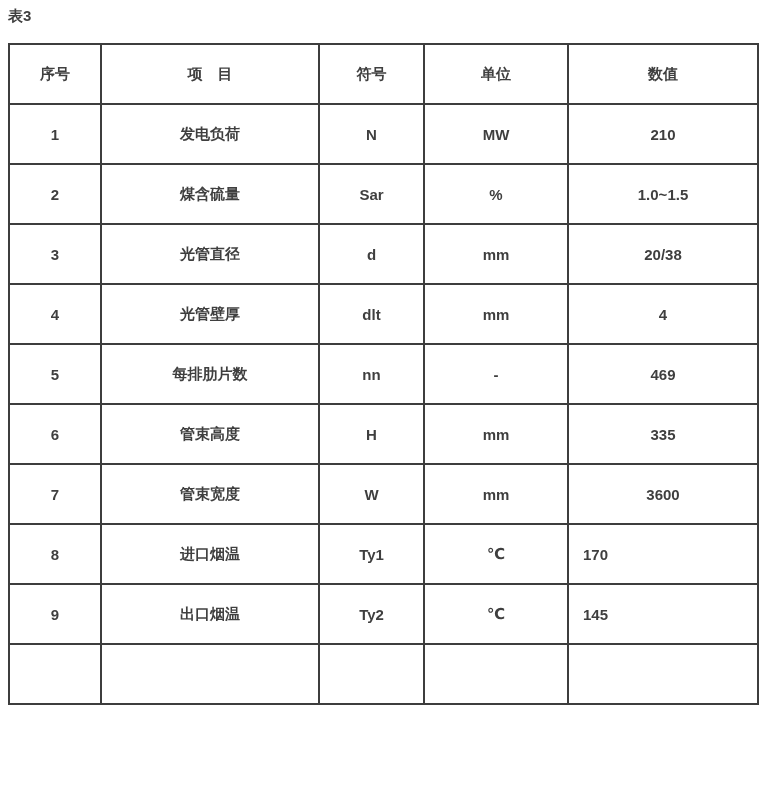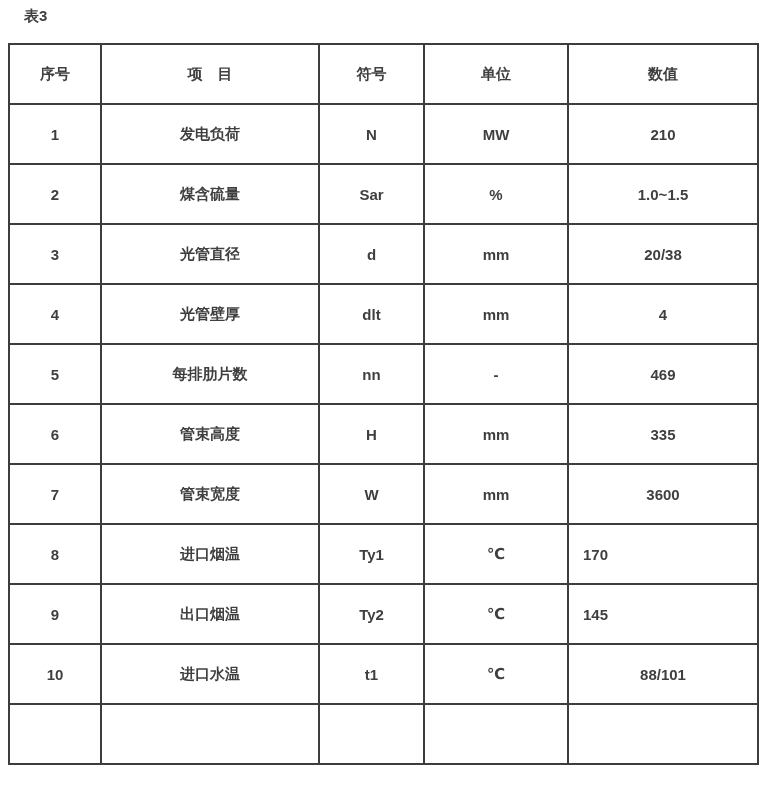--- a/index.html
+++ b/index.html
@@ -10,21 +10,21 @@
   body {
     width: 765px;
     height: 791px;
     overflow: hidden;
     font-family: "Liberation Sans", "DejaVu Sans", sans-serif;
     color: #3f3f3f;
   }
   .title-row {
     display: flex;
     align-items: baseline;
-    padding: 7px 0 0 24px;
+    padding: 7px 0 0 8px;
     font-size: 15px;
     font-weight: bold;
     color: #3f3f3f;
   }
   .table-label {
     width: 117px;
     flex: 0 0 117px;
   }
   .table-title {
     flex: 1;
@@ -136,27 +136,20 @@
         <td>℃</td>
         <td class="left">170</td>
       </tr>
       <tr>
         <td>9</td>
         <td>出口烟温</td>
         <td>Ty2</td>
         <td>℃</td>
         <td class="left">145</td>
       </tr>
-      <tr>
-        <td>10</td>
-        <td>进口水温</td>
-        <td>t1</td>
-        <td>℃</td>
-        <td>88/101</td>
-      </tr>
     </tbody>
   <tbody>
     <tr class="partial">
       <td></td>
       <td></td>
       <td></td>
       <td></td>
       <td></td>
     </tr>
   </tbody>

